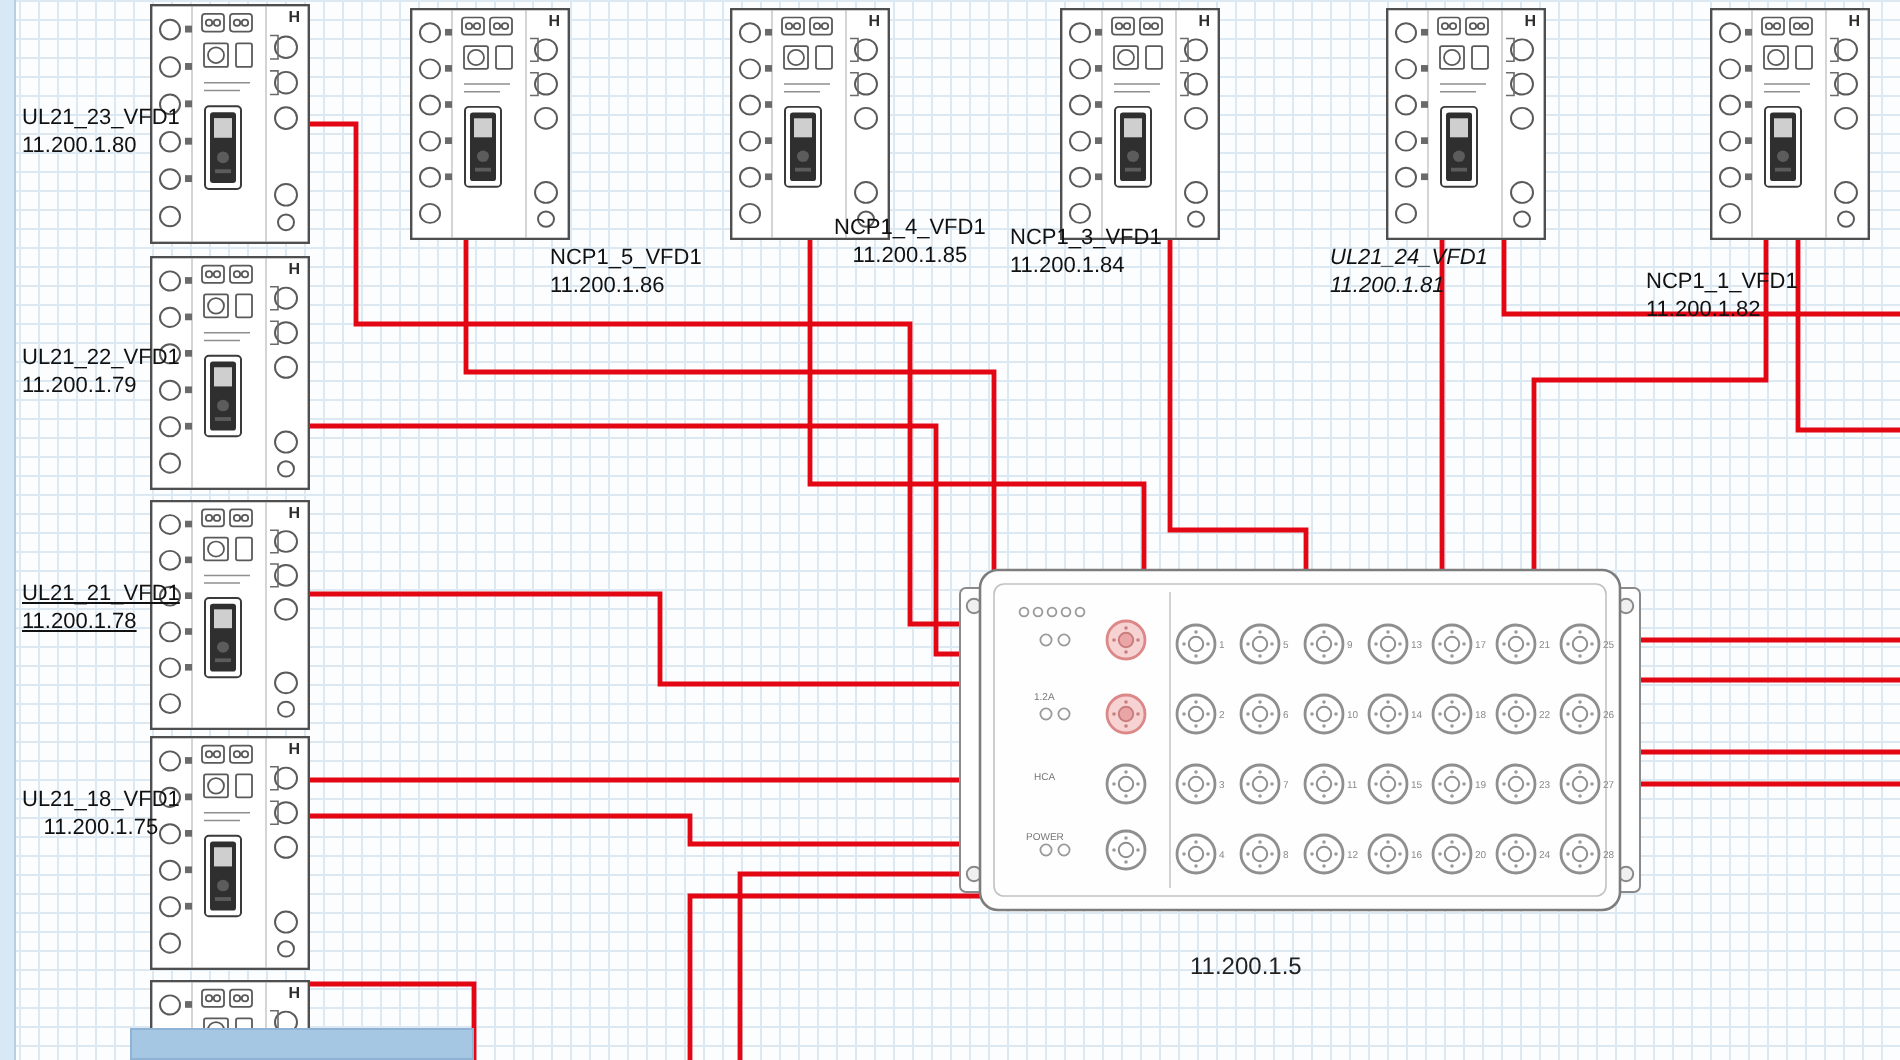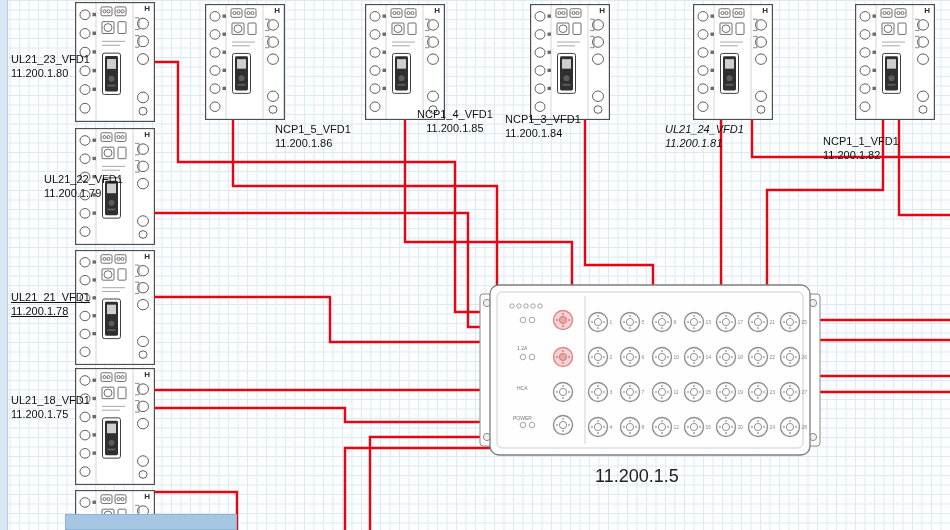--- a/index.html
+++ b/index.html
@@ -17,21 +17,21 @@
   .device{position:absolute;z-index:3}
   .dev-svg{display:block}
   .hlab{position:absolute;top:2px;right:5px;font-size:8px;font-weight:bold;color:#2e2e2e}
   .dev-label{position:absolute;z-index:5;font-size:11px;color:#111;
     line-height:1.3;white-space:nowrap}
   #panel-svg{position:absolute;left:0;top:0;z-index:3}
   .port-num{font-size:5px;fill:#8a8a8a}
   .section-label{font-size:5px;fill:#777}
   #panel-label{position:absolute;left:595px;top:464px;z-index:5;color:#222}
   #panel-name{font-size:17.5px;letter-spacing:.2px}
-  #panel-ip{font-size:18px;margin-top:2px}
+  #panel-ip{font-size:12px;margin-top:12px}
   #selection-bar{position:absolute;left:65px;top:514px;width:172px;height:16px;
     background:#a5c7e3;border:1px solid #8fb3d4;z-index:6}
 </style>
 </head>
 <body>
 
 <div id="canvas">
 
   <svg width="0" height="0" style="position:absolute" aria-hidden="true">
     <defs>
@@ -447,41 +447,41 @@
       <div class="dev-label" style="left: 11px; top: 52px;">
         <div>UL21_23_VFD1</div>
         <div>11.200.1.80</div>
       </div>
       <div class="device" style="left: 75px; top: 128px; width: 80px; height: 117px;">
         <svg class="dev-svg" width="80" height="117" viewBox="0 0 80 122" preserveAspectRatio="none">
           <use href="#vfd-sym"></use>
         </svg>
         <span class="hlab">H</span>
       </div>
-      <div class="dev-label" style="left: 11px; top: 172px; padding-left: 33px;">
+      <div class="dev-label" style="left: 11px; top: 172px;">
         <div>UL21_22_VFD1</div>
         <div>11.200.1.79</div>
       </div>
       <div class="device" style="left: 75px; top: 250px; width: 80px; height: 115px;">
         <svg class="dev-svg" width="80" height="115" viewBox="0 0 80 122" preserveAspectRatio="none">
           <use href="#vfd-sym"></use>
         </svg>
         <span class="hlab">H</span>
       </div>
       <div class="dev-label" style="left: 11px; top: 290px; text-decoration: underline;">
         <div>UL21_21_VFD1</div>
         <div>11.200.1.78</div>
       </div>
       <div class="device" style="left: 75px; top: 368px; width: 80px; height: 117px;">
         <svg class="dev-svg" width="80" height="117" viewBox="0 0 80 122" preserveAspectRatio="none">
           <use href="#vfd-sym"></use>
         </svg>
         <span class="hlab">H</span>
       </div>
-      <div class="dev-label" style="left: 11px; top: 393px;">
+      <div class="dev-label" style="left: 11px; top: 393px; text-align: center;">
         <div>UL21_18_VFD1</div>
         <div>11.200.1.75</div>
       </div>
       <div class="device" style="left: 75px; top: 490px; width: 80px; height: 117px;">
         <svg class="dev-svg" width="80" height="117" viewBox="0 0 80 122" preserveAspectRatio="none">
           <use href="#vfd-sym"></use>
         </svg>
         <span class="hlab">H</span>
       </div>
       <div class="device" style="left: 205px; top: 4px; width: 80px; height: 116px;">

